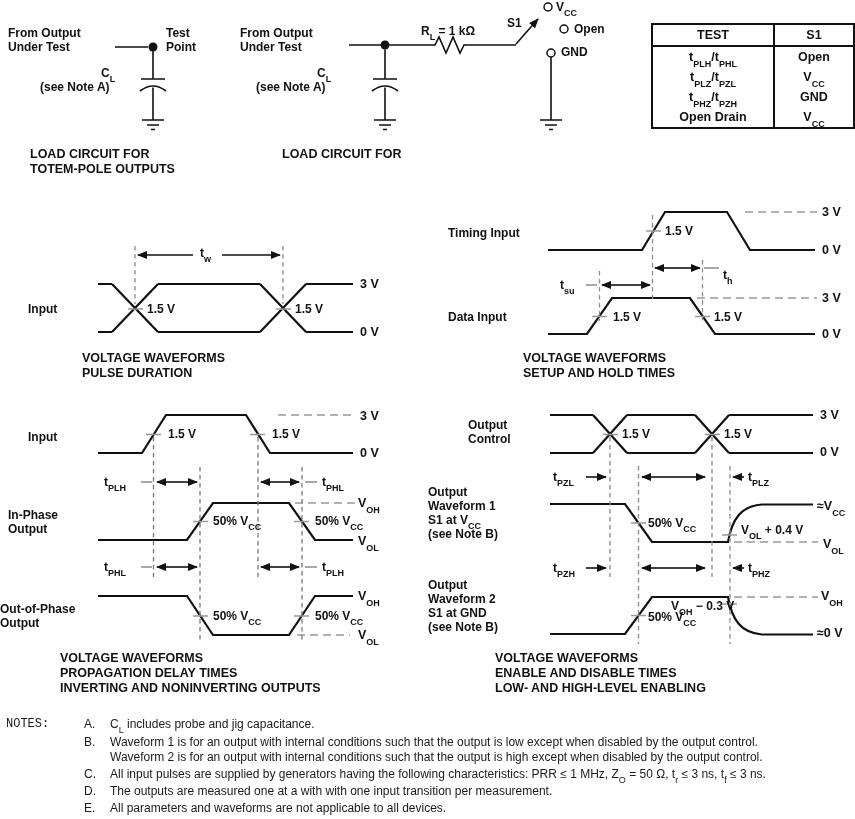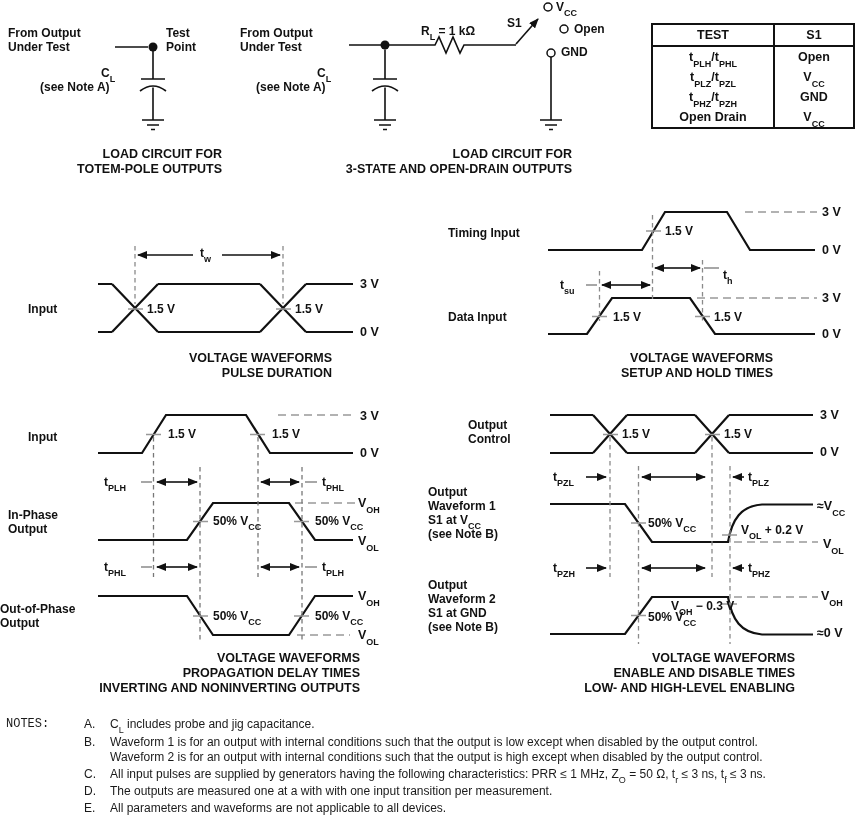--- a/index.html
+++ b/index.html
@@ -2,21 +2,21 @@
 <html><head>
 <meta charset="utf-8">
 <style>
   html,body{margin:0;padding:0;background:#fff;}
   .page{position:relative;width:855px;height:819px;background:#fff;overflow:hidden;
         font-family:"Liberation Sans",sans-serif;color:#111;}
   .art{position:absolute;left:0;top:0;}
   .lbl{position:absolute;font-weight:bold;font-size:12px;line-height:14px;white-space:nowrap;}
   .rblk{position:absolute;font-weight:bold;font-size:12px;line-height:14px;text-align:left;white-space:nowrap;}
   .lvl{font-size:12.5px;}
-  .cap{position:absolute;font-weight:bold;font-size:12.5px;line-height:15px;text-align:right;}
+  .cap{position:absolute;font-weight:bold;font-size:12.5px;line-height:15px;text-align:left;}
   sub{font-size:9px;line-height:0;position:relative;bottom:-2px;}
   .tbl{position:absolute;left:651px;top:23px;width:200px;border:2px solid #111;}
   .tbl .hdr{display:flex;border-bottom:2px solid #111;font-weight:bold;font-size:12.5px;}
   .tbl .hdr>div{padding:3px 0;text-align:center;}
   .tbl .body{display:flex;font-weight:bold;font-size:12.5px;}
   .tbl .colA{width:120px;border-right:2px solid #111;}
   .tbl .colB{flex:1;}
   .tbl .cell{height:20px;line-height:20px;text-align:center;}
   .note{position:absolute;font-size:12px;line-height:15px;white-space:nowrap;color:#1a1a1a;}
 </style>
@@ -134,21 +134,20 @@
   </div>
   <div class="rblk" style="left:317px;top:66px;width:36px;"><span>C</span><sub>L</sub></div>
   <div class="rblk" style="left:256px;top:80px;width:97px;">(see Note A)</div>
   <div class="lbl" style="left:421px;top:24px;text-align:right;"><span>R</span><sub>L</sub><span> = 1 kΩ</span></div>
   <div class="lbl" style="left:507px;top:16px;">S1</div>
   <div class="lbl" style="left:556px;top:0px;"><span>V</span><sub>CC</sub></div>
   <div class="lbl" style="left:574px;top:22px;">Open</div>
   <div class="lbl" style="left:561px;top:45px;">GND</div>
   <div class="cap" style="left:282px;top:147px;width:290px;">
     <div>LOAD CIRCUIT FOR</div>
-    <div>3-STATE AND OPEN-DRAIN OUTPUTS</div>
   </div>
 
   <div class="tbl">
     <div class="hdr">
       <div class="colA">TEST</div>
       <div class="colB">S1</div>
     </div>
     <div class="body">
       <div class="colA">
         <div class="cell"><span>t</span><sub>PLH</sub><span>/t</span><sub>PHL</sub></div>
@@ -240,21 +239,21 @@
     <div>(see Note B)</div>
   </div>
   <div class="lbl" style="left:553px;top:470px;"><span>t</span><sub>PZL</sub></div>
   <div class="lbl" style="left:748px;top:470px;"><span>t</span><sub>PLZ</sub></div>
   <div class="lbl" style="left:553px;top:561px;"><span>t</span><sub>PZH</sub></div>
   <div class="lbl" style="left:748px;top:561px;"><span>t</span><sub>PHZ</sub></div>
   <div class="lbl" style="left:622px;top:427px;">1.5 V</div>
   <div class="lbl" style="left:724px;top:427px;">1.5 V</div>
   <div class="lbl" style="left:648px;top:516px;"><span>50% V</span><sub>CC</sub></div>
   <div class="lbl" style="left:648px;top:610px;"><span>50% V</span><sub>CC</sub></div>
-  <div class="lbl" style="left:741px;top:523px;"><span>V</span><sub>OL</sub><span> + 0.2 V</span></div>
+  <div class="lbl" style="left:741px;top:523px;"><span>V</span><sub>OL</sub><span> + 0.4 V</span></div>
   <div class="lbl" style="left:671px;top:599px;"><span>V</span><sub>OH</sub><span> − 0.3 V</span></div>
   <div class="lbl lvl" style="left:820px;top:408px;">3 V</div>
   <div class="lbl lvl" style="left:820px;top:445px;">0 V</div>
   <div class="lbl lvl" style="left:817px;top:499px;"><span>≈V</span><sub>CC</sub></div>
   <div class="lbl lvl" style="left:823px;top:537px;"><span>V</span><sub>OL</sub></div>
   <div class="lbl lvl" style="left:821px;top:589px;"><span>V</span><sub>OH</sub></div>
   <div class="lbl lvl" style="left:817px;top:626px;">≈0 V</div>
   <div class="cap" style="left:495px;top:651px;width:300px;">
     <div>VOLTAGE WAVEFORMS</div>
     <div>ENABLE AND DISABLE TIMES</div>

